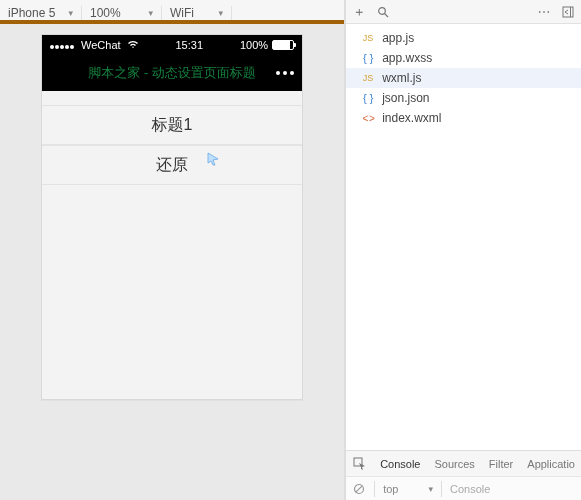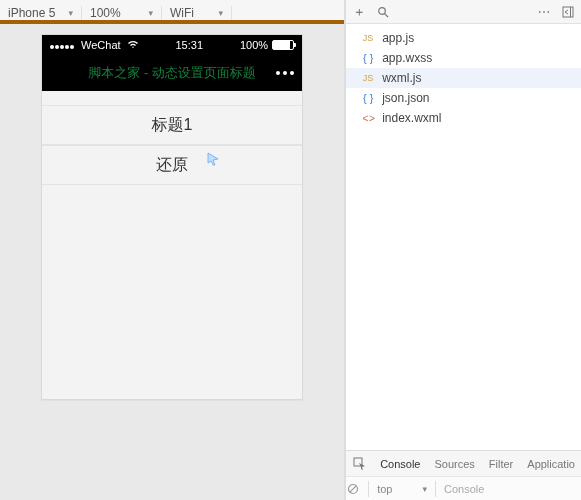--- a/index.html
+++ b/index.html
@@ -47,21 +47,21 @@
   .ic-js { color:#d4a23b; }
   .ic-json { color:#3b82d4; font-size:11px; }
   .ic-wxml { color:#d46a3b; font-size:10px; letter-spacing:-1px; }
   .ic-wxss { background:#3b82d4; color:#fff; font-size:7px; letter-spacing:-0.5px; padding:0 1px; }
 
   .devtools-tabs { height:26px; border-top:1px solid #ddd; background:#f6f6f6; display:flex; align-items:center; padding:0 6px; gap:14px; color:#777; }
   .dt-tab { font-size:11px; }
   .dt-tab.active { color:#333; }
   .dt-ic { width:14px; height:14px; display:flex; align-items:center; justify-content:center; }
 
-  .console-bar { height:24px; border-top:1px solid #e6e6e6; background:#fbfbfb; display:flex; align-items:center; padding:0 0; gap:8px; color:#888; font-size:11px; }
+  .console-bar { height:24px; border-top:1px solid #e6e6e6; background:#fbfbfb; display:flex; align-items:center; padding:0 6px; gap:8px; color:#888; font-size:11px; }
   .cb-sep { width:1px; height:16px; background:#ddd; }
   .cb-select { display:flex; align-items:center; gap:30px; }
   .cb-filter { color:#aaa; }
 </style>
 </head>
 <body>
 
 <div class="root">
 
   <div class="left">

